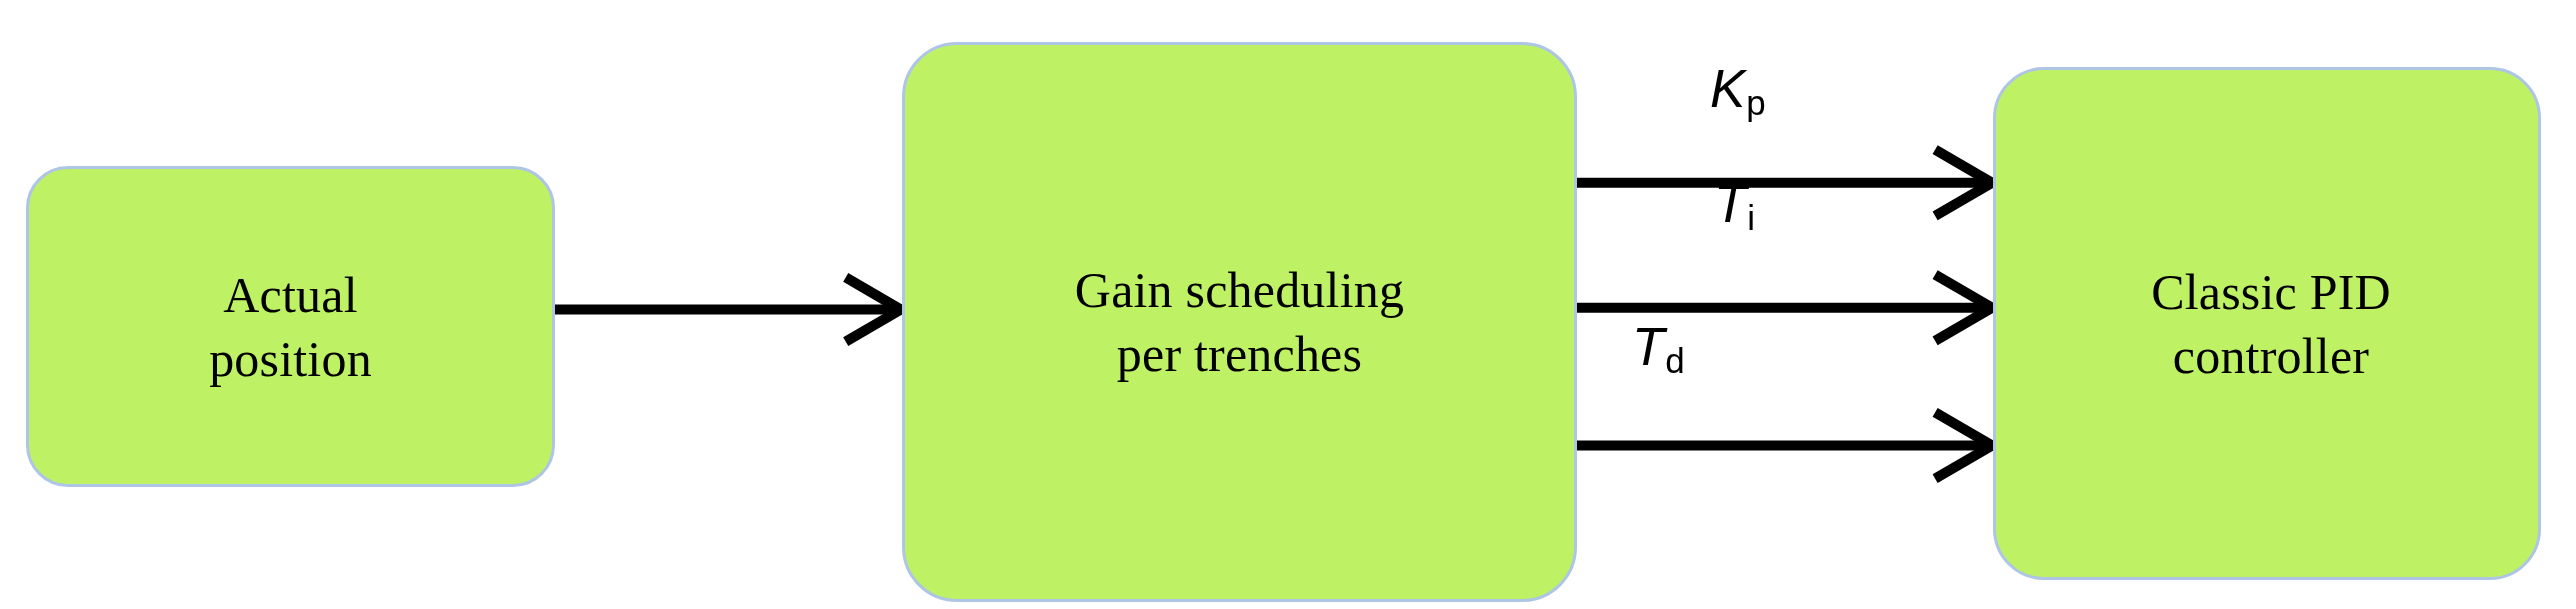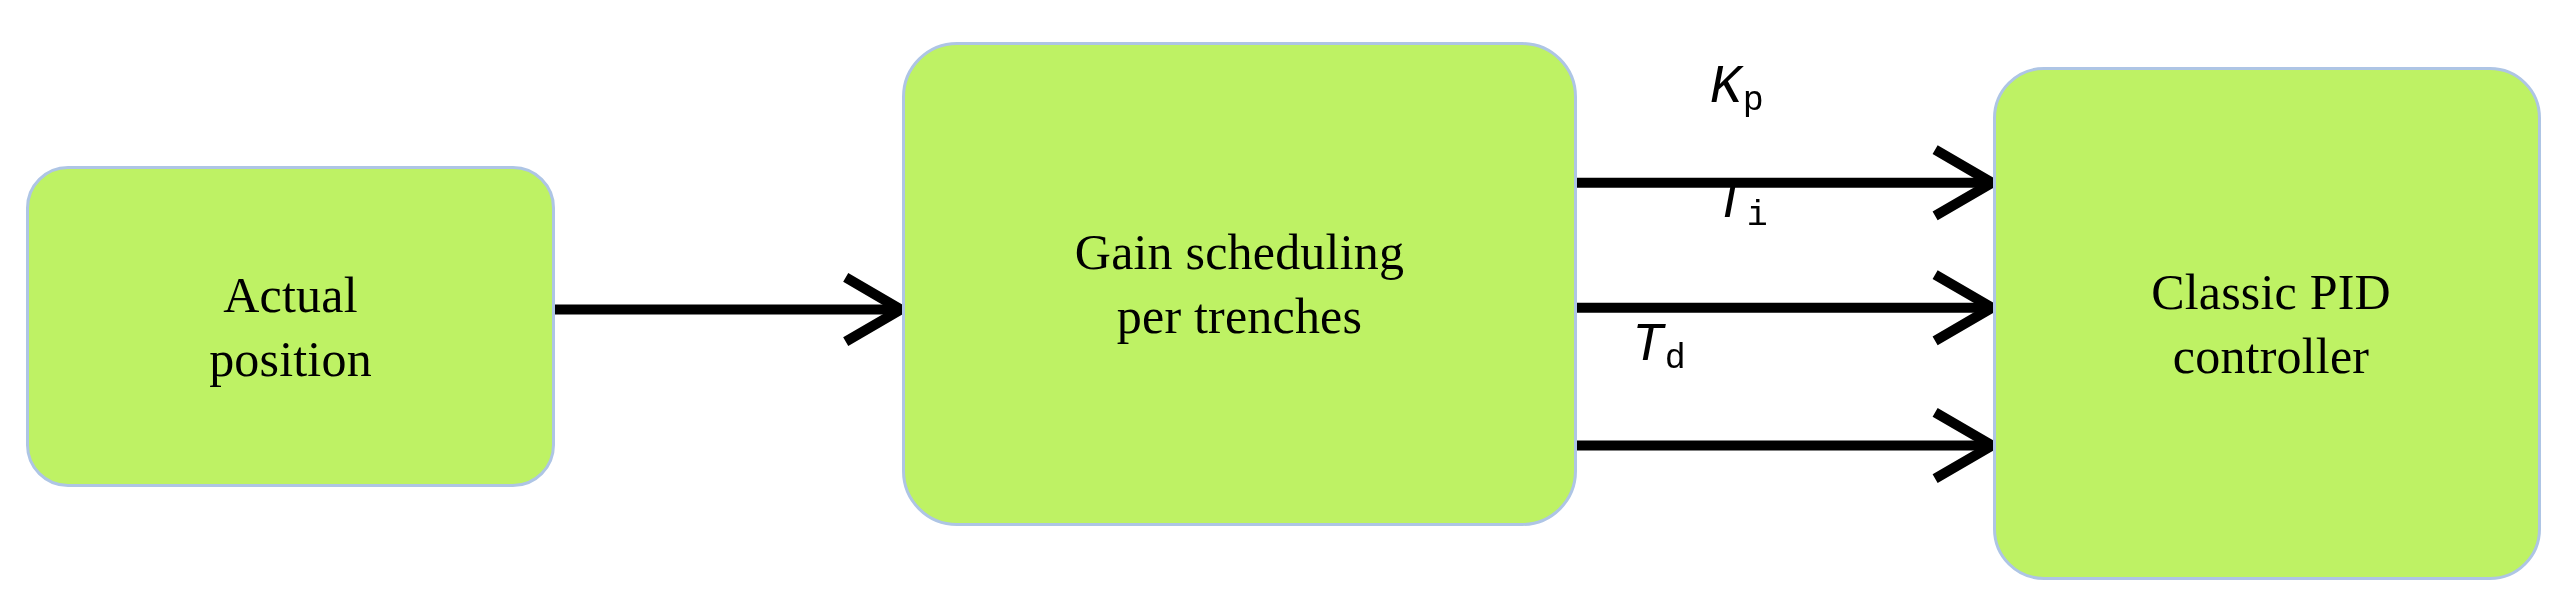--- a/index.html
+++ b/index.html
@@ -29,21 +29,21 @@
   }
   .node-label {
     color: #000000;
     font-size: 50px;
     line-height: 1.28;
     font-family: "Liberation Serif", "DejaVu Serif", serif;
     white-space: pre-line;
     letter-spacing: 0.2px;
   }
   #node-actual-position { left: 26px; top: 150px; width: 529px; height: 321px; }
-  #node-gain-scheduling { left: 902px; top: 26px; width: 675px; height: 484px; border-radius: 55px; }
+  #node-gain-scheduling { left: 902px; top: 26px; width: 675px; height: 560px; border-radius: 55px; }
   #node-pid-controller  { left: 1993px; top: 51px; width: 548px; height: 513px; border-radius: 51px; padding-left: 8px; }
 
   .edge-svg {
     position: absolute;
     left: 0;
     top: 0;
     width: 2576px;
     height: 609px;
     pointer-events: none;
     overflow: visible;
@@ -55,21 +55,21 @@
   }
   .edge-head {
     stroke: #000000;
     stroke-width: 11;
     fill: none;
     stroke-linecap: butt;
   }
   .edge-label {
     position: absolute;
     color: #000000;
-    font-family: Liberation Mono, monospace;
+    font-family: Liberation Sans, sans-serif;
     font-size: 53px;
     line-height: 1;
     white-space: nowrap;
   }
   .edge-label .sym {
     font-style: italic;
   }
   .edge-label .sub {
     font-style: normal;
     font-size: 0.66em;

